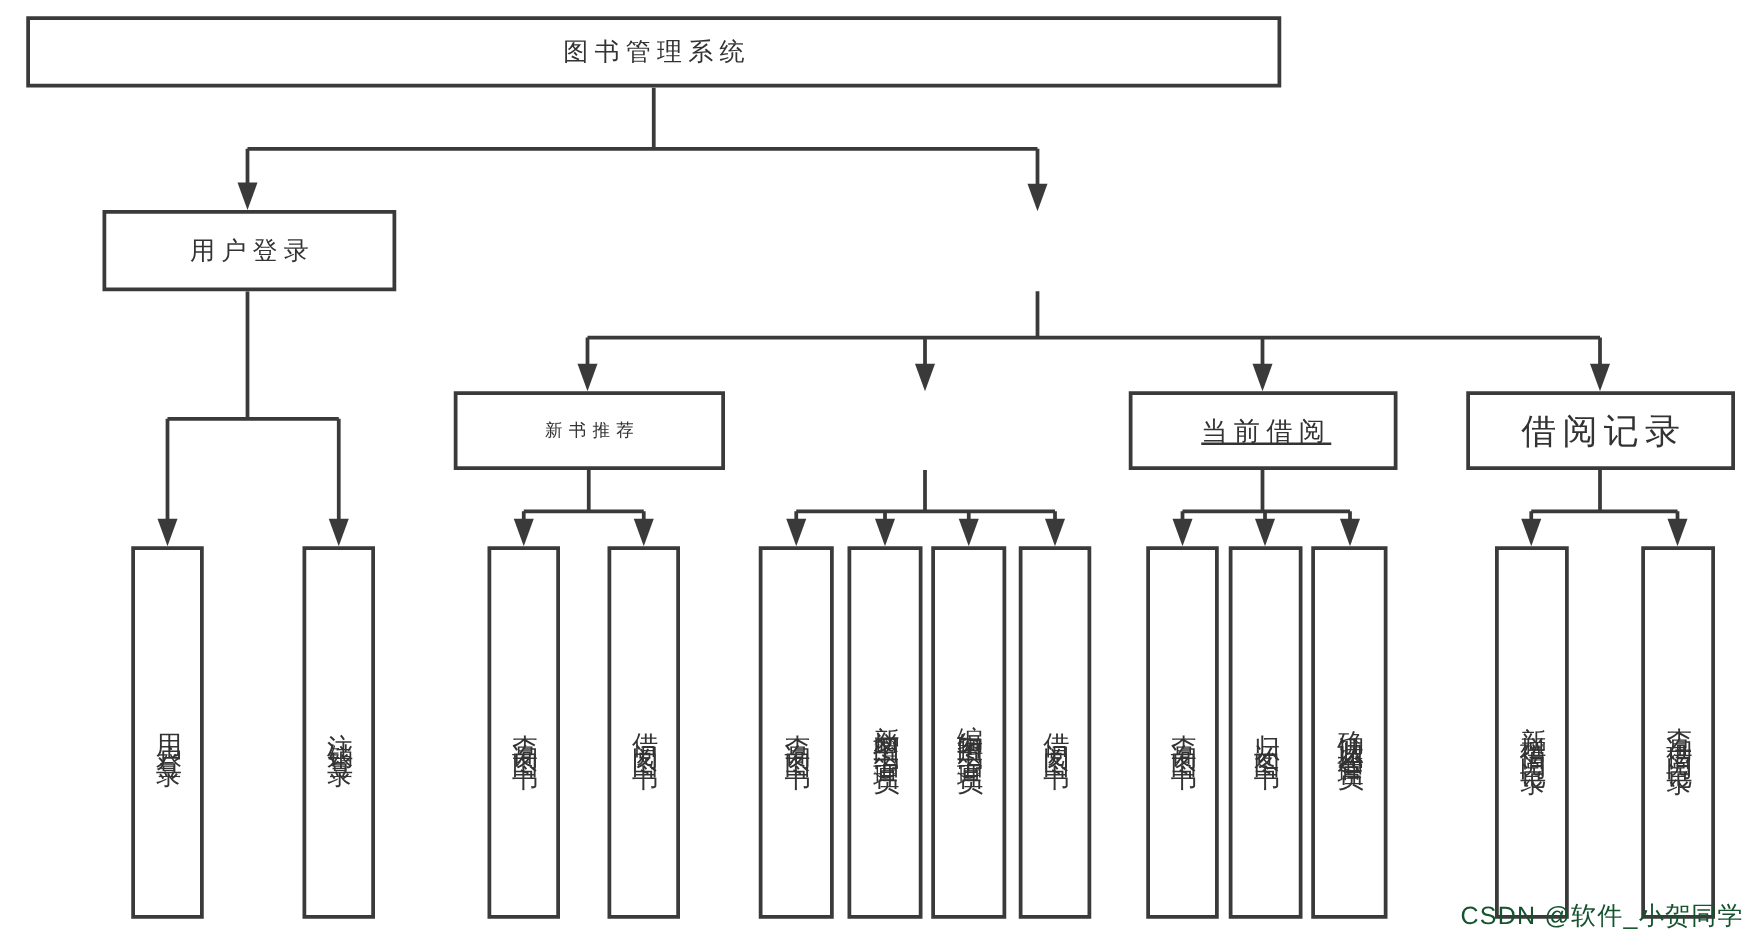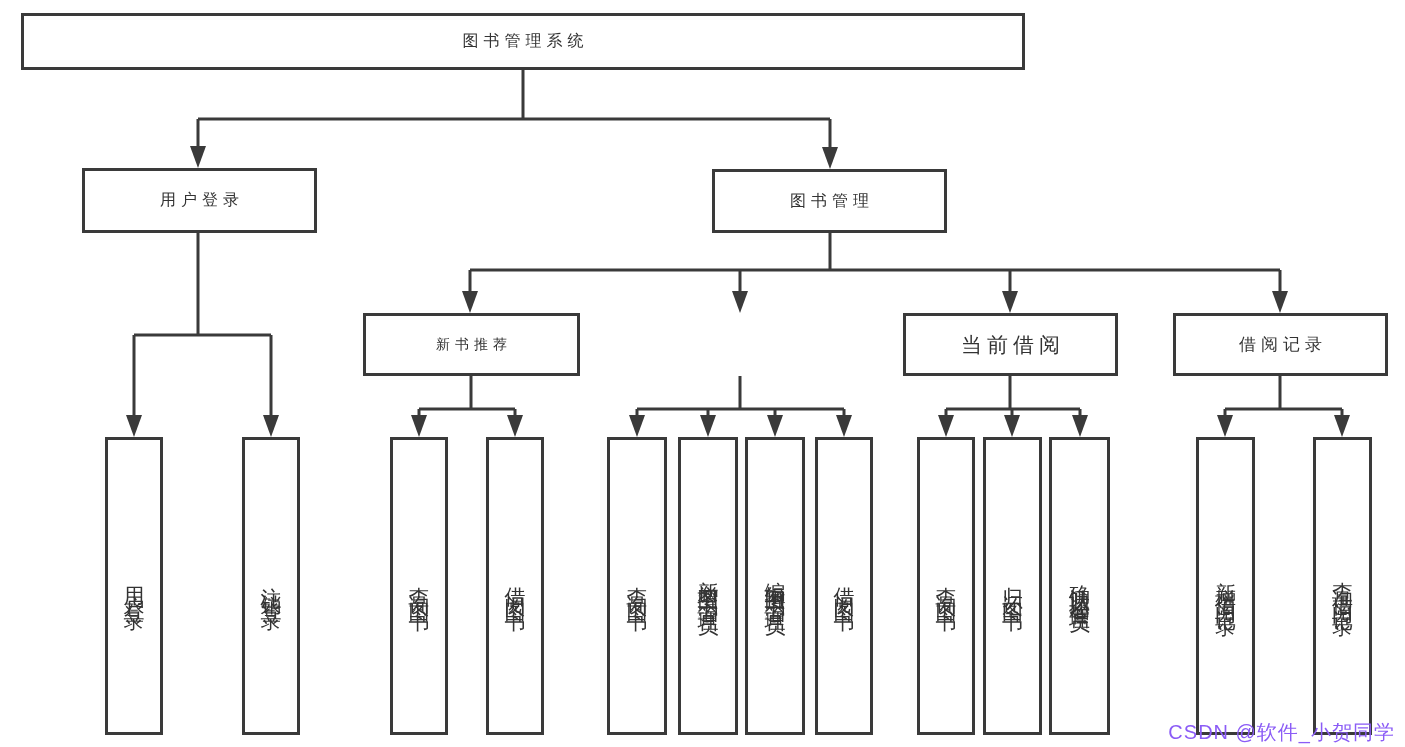--- a/index.html
+++ b/index.html
@@ -10,39 +10,39 @@
     font-family:"Liberation Sans","DejaVu Sans",sans-serif;
     overflow:hidden;
   }
   #wires{position:absolute;left:0;top:0;z-index:1;}
   .hbox{
     position:absolute;z-index:2;
     box-sizing:border-box;
     background:#ffffff;
     border:3px solid #3a3a3a;
     display:flex;align-items:center;justify-content:center;
-    font-size:16px;color:#333333;
+    font-size:20px;color:#333333;
     letter-spacing:5px;text-indent:5px;
     white-space:nowrap;
   }
   .vbox{
     position:absolute;z-index:2;
     top:437px;height:298px;
     box-sizing:border-box;
     background:#ffffff;
     border:3px solid #3a3a3a;
     display:flex;align-items:center;justify-content:center;
     writing-mode:vertical-lr;
     font-size:21px;color:#333333;
     letter-spacing:8px;
   }
   .watermark{
     position:absolute;z-index:3;
     right:10px;top:719px;
-    font-size:20px;color:#8b5cf6;
+    font-size:20px;color:#14532d;
     letter-spacing:1px;
     white-space:nowrap;
   }
 </style>
 </head>
 <body>
 
 <div id="canvas">
 
   <svg id="wires" width="1405" height="747" viewBox="0 0 1405 747">
@@ -81,25 +81,24 @@
       <polygon points="1004,415 1020,415 1012,437"></polygon>
       <polygon points="1072,415 1088,415 1080,437"></polygon>
       <polygon points="1217,415 1233,415 1225,437"></polygon>
       <polygon points="1334,415 1350,415 1342,437"></polygon>
     </g>
   </svg>
 
   <div class="hbox" style="left:21px;top:13px;width:1004px;height:57px;">图书管理系统</div>
 
   <div class="hbox" style="left:82px;top:168px;width:235px;height:65px;">用户登录</div>
-  <div class="hbox" style="left:712px;top:169px;width:235px;height:64px;">图书管理</div>
 
   <div class="hbox" style="left:363px;top:313px;width:217px;height:63px;font-size:14px;">新书推荐</div>
-  <div class="hbox" style="left:903px;top:313px;width:215px;height:63px;font-size:21px;">当前借阅</div>
-  <div class="hbox" style="left:1173px;top:313px;width:215px;height:63px;font-size:17px;">借阅记录</div>
+  <div class="hbox" style="left:903px;top:313px;width:215px;height:63px;font-size:21px;text-decoration:underline;">当前借阅</div>
+  <div class="hbox" style="left:1173px;top:313px;width:215px;height:63px;font-size:28px;">借阅记录</div>
 
   <div class="vbox" style="left:105px;width:58px;">用户登录</div>
   <div class="vbox" style="left:242px;width:58px;">注销登录</div>
 
   <div class="vbox" style="left:390px;width:58px;">查询图书</div>
   <div class="vbox" style="left:486px;width:58px;">借阅图书</div>
 
   <div class="vbox" style="left:607px;width:60px;">查询图书</div>
   <div class="vbox" style="left:678px;width:60px;letter-spacing:5px;">新增图书（管理员）</div>
   <div class="vbox" style="left:745px;width:60px;letter-spacing:5px;">编辑图书（管理员）</div>

